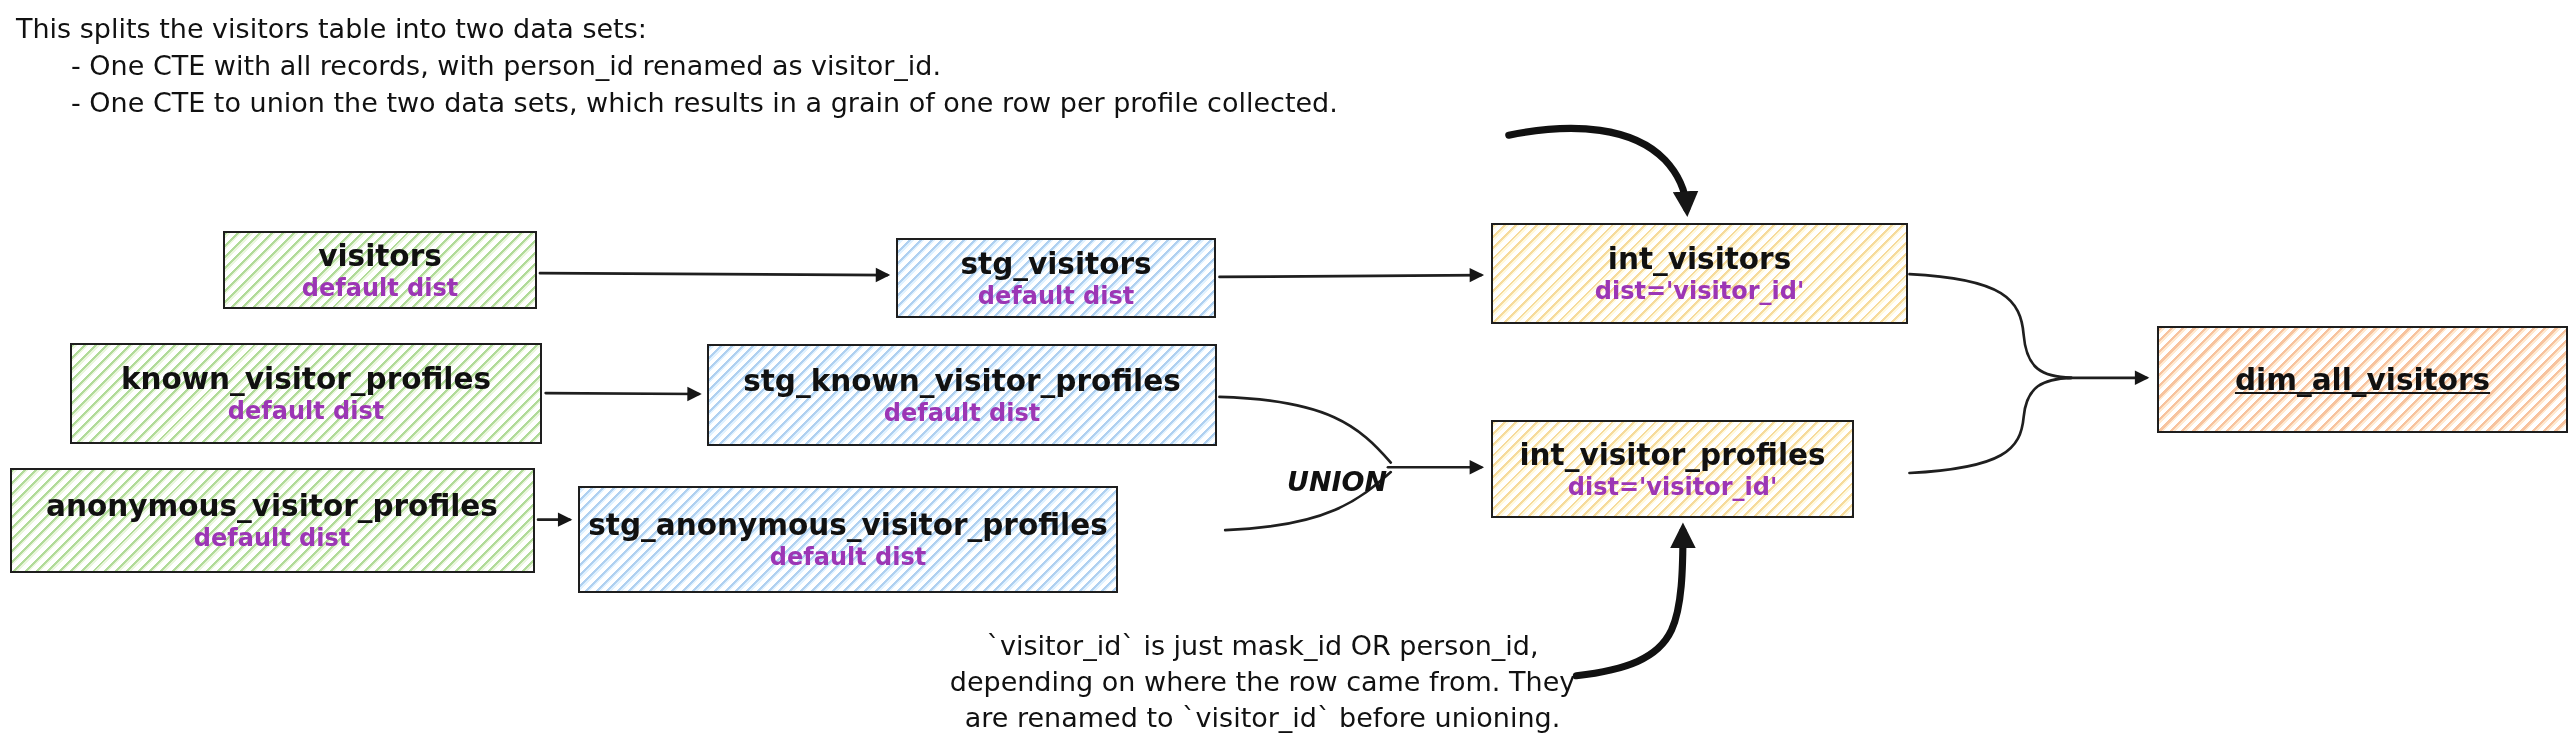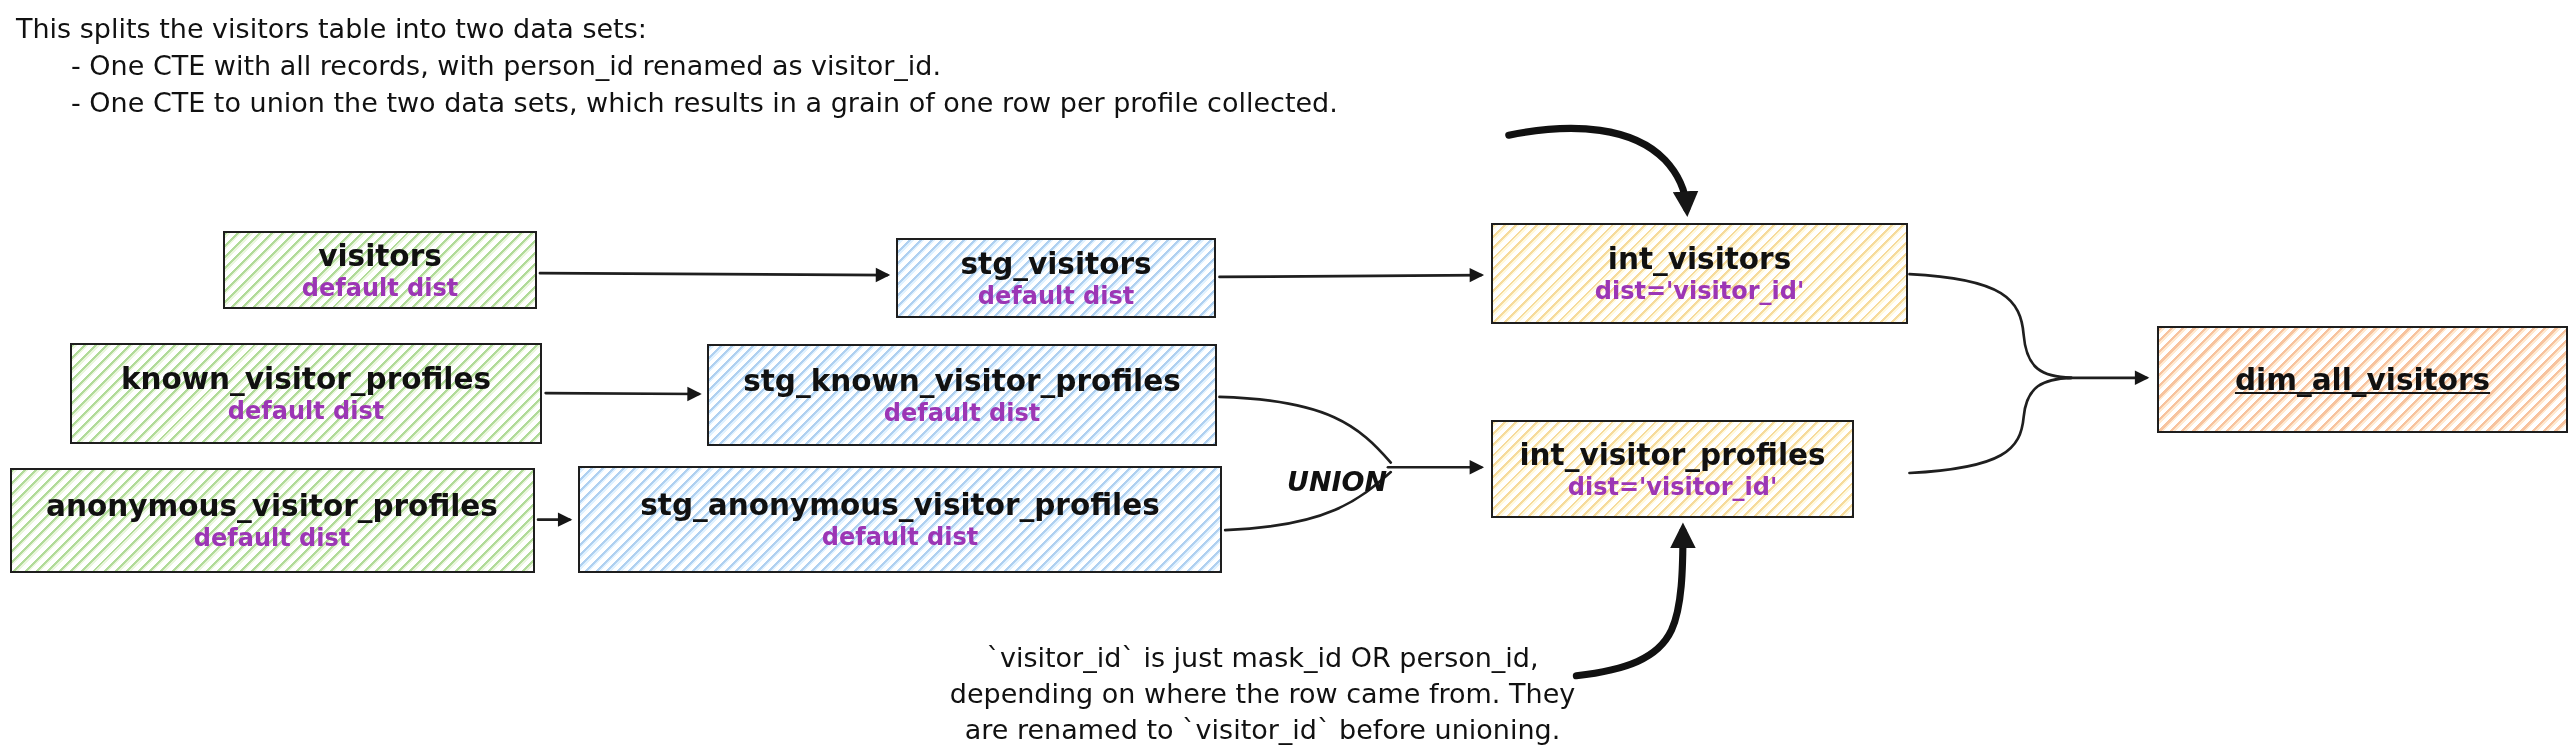--- a/index.html
+++ b/index.html
@@ -14,21 +14,21 @@
     box-sizing:border-box;gap:1px;background-color:#ffffff;
   }
   .node .title{font-size:29.5px;font-weight:700;color:#111;white-space:nowrap;}
   .node .dist{font-size:24px;font-weight:700;color:var(--purple-text,#9c36b5);white-space:nowrap;}
   .green{background-image:repeating-linear-gradient(135deg, rgba(125,195,85,.60) 0 2.1px, rgba(183,226,138,.30) 2.1px 3.8px, transparent 3.8px 8px);}
   .blue{background-image:repeating-linear-gradient(135deg, rgba(110,170,228,.55) 0 2.1px, rgba(165,216,255,.35) 2.1px 3.8px, transparent 3.8px 7.6px);}
   .yellow{background-image:repeating-linear-gradient(135deg, rgba(240,195,90,.60) 0 1.9px, rgba(255,236,153,.35) 1.9px 3.8px, transparent 3.8px 7.6px);}
   .orange{background-image:repeating-linear-gradient(135deg, rgba(242,155,94,.60) 0 2.3px, rgba(255,192,120,.35) 2.3px 4.3px, transparent 4.3px 8px);text-decoration:underline;}
   .note{position:absolute;font-size:27px;line-height:37px;font-weight:500;color:#111;}
   .note .bullet{padding-left:55px;}
-  .note.centered{text-align:center;line-height:36px;margin-top:12px;}
+  .note.centered{text-align:center;line-height:36px;}
   .union{
     position:absolute;font-size:27px;font-weight:700;font-style:italic;
     color:#111;white-space:nowrap;
   }
 </style>
 </head>
 <body>
 
 <div id="canvas">
 
@@ -88,21 +88,21 @@
   <div class="node blue" style="left:707px;top:344px;width:510px;height:102px">
     <div class="title">stg_known_visitor_profiles</div>
     <div class="dist">default dist</div>
   </div>
 
   <div class="node green" style="left:9.5px;top:468px;width:525px;height:105px">
     <div class="title">anonymous_visitor_profiles</div>
     <div class="dist">default dist</div>
   </div>
 
-  <div class="node blue" style="left:578px;top:466px;width:644px;height:107px">
+  <div class="node blue" style="left:578px;top:486px;width:540px;height:107px">
     <div class="title">stg_anonymous_visitor_profiles</div>
     <div class="dist">default dist</div>
   </div>
 
   <div class="node yellow" style="left:1491px;top:420px;width:363px;height:98px">
     <div class="title">int_visitor_profiles</div>
     <div class="dist">dist='visitor_id'</div>
   </div>
 
   <div class="node orange" style="left:2157px;top:326px;width:411px;height:107px">

